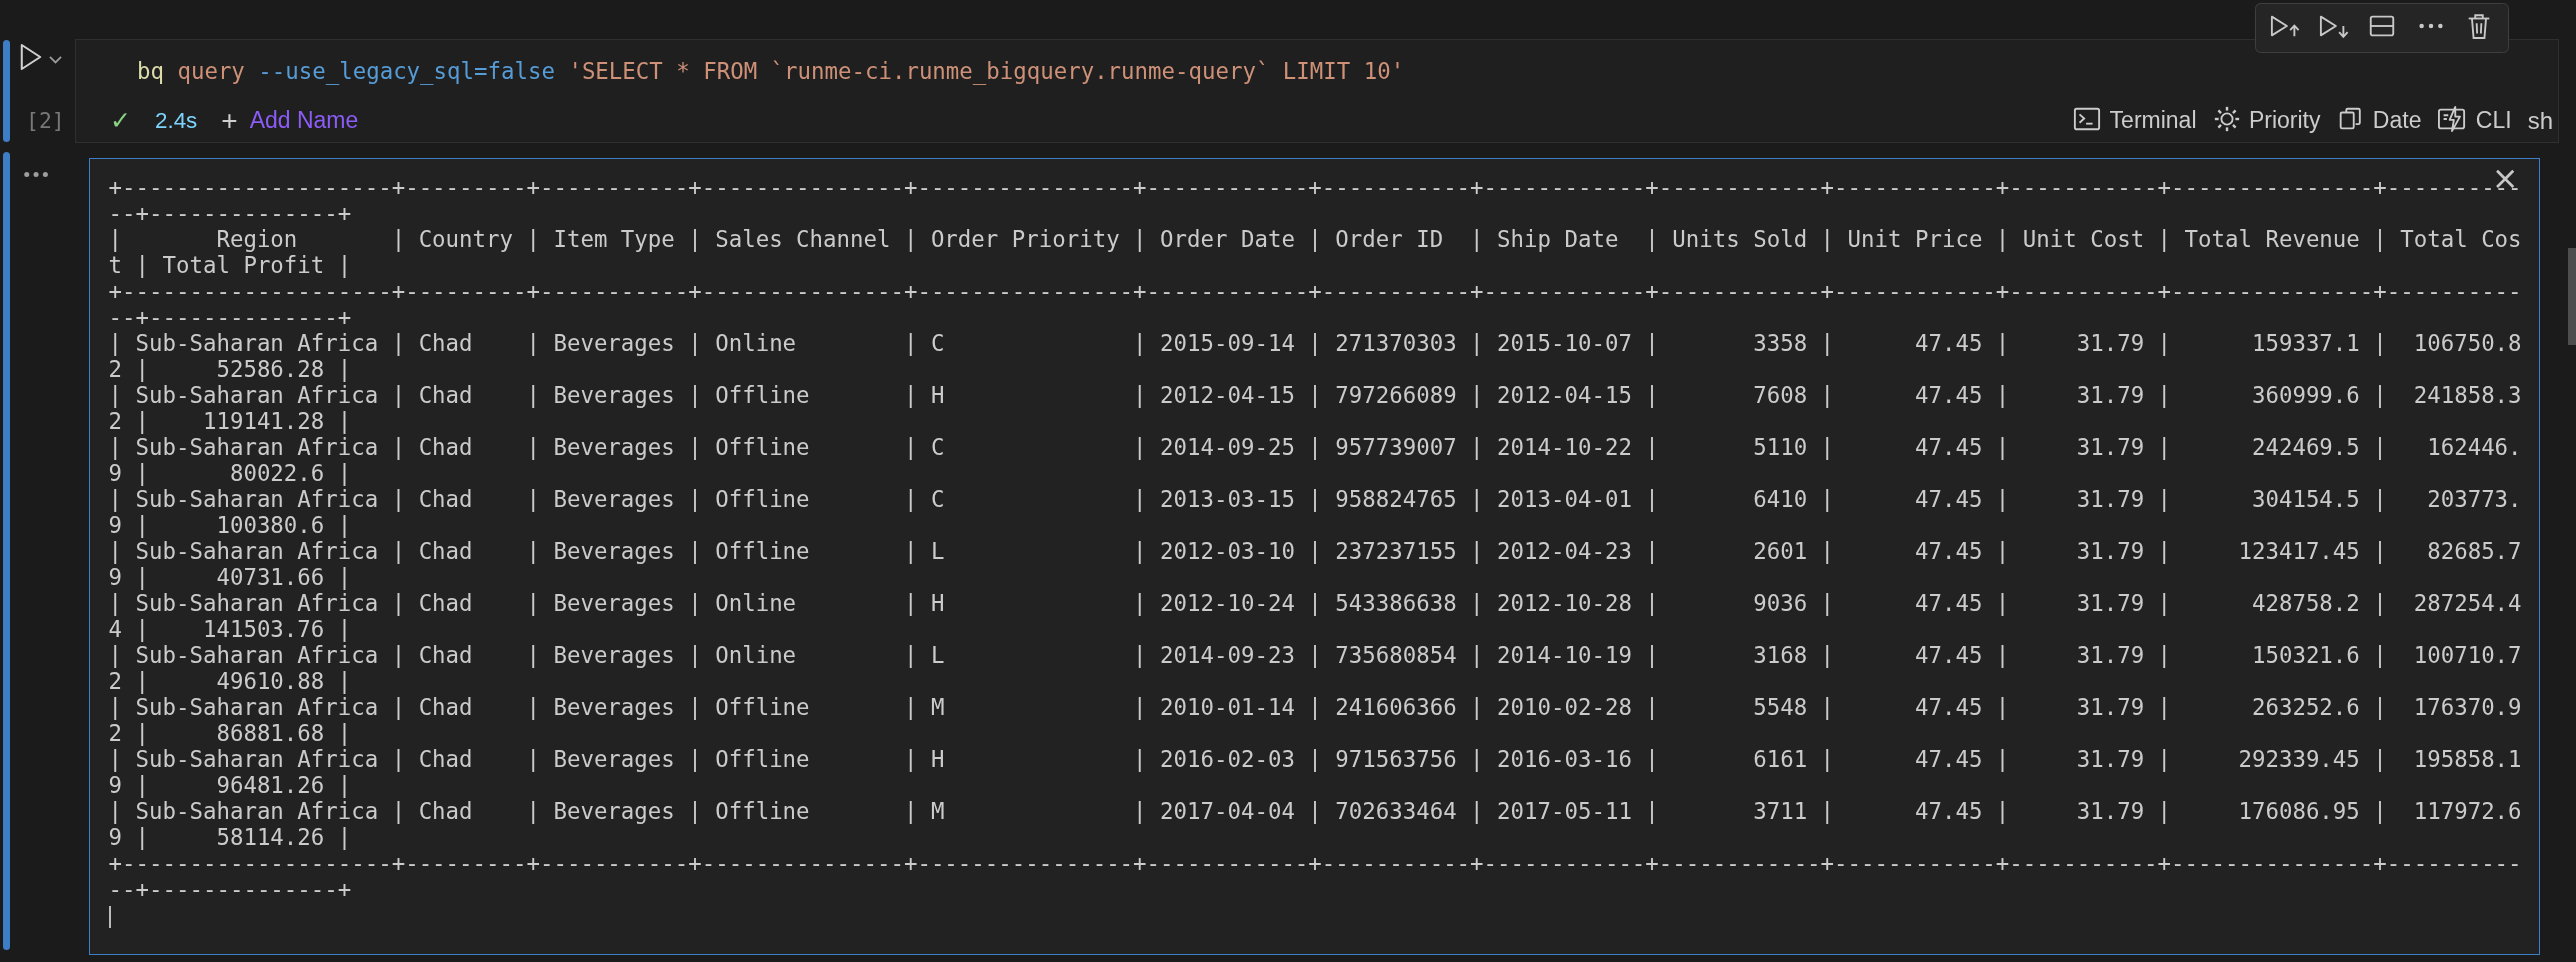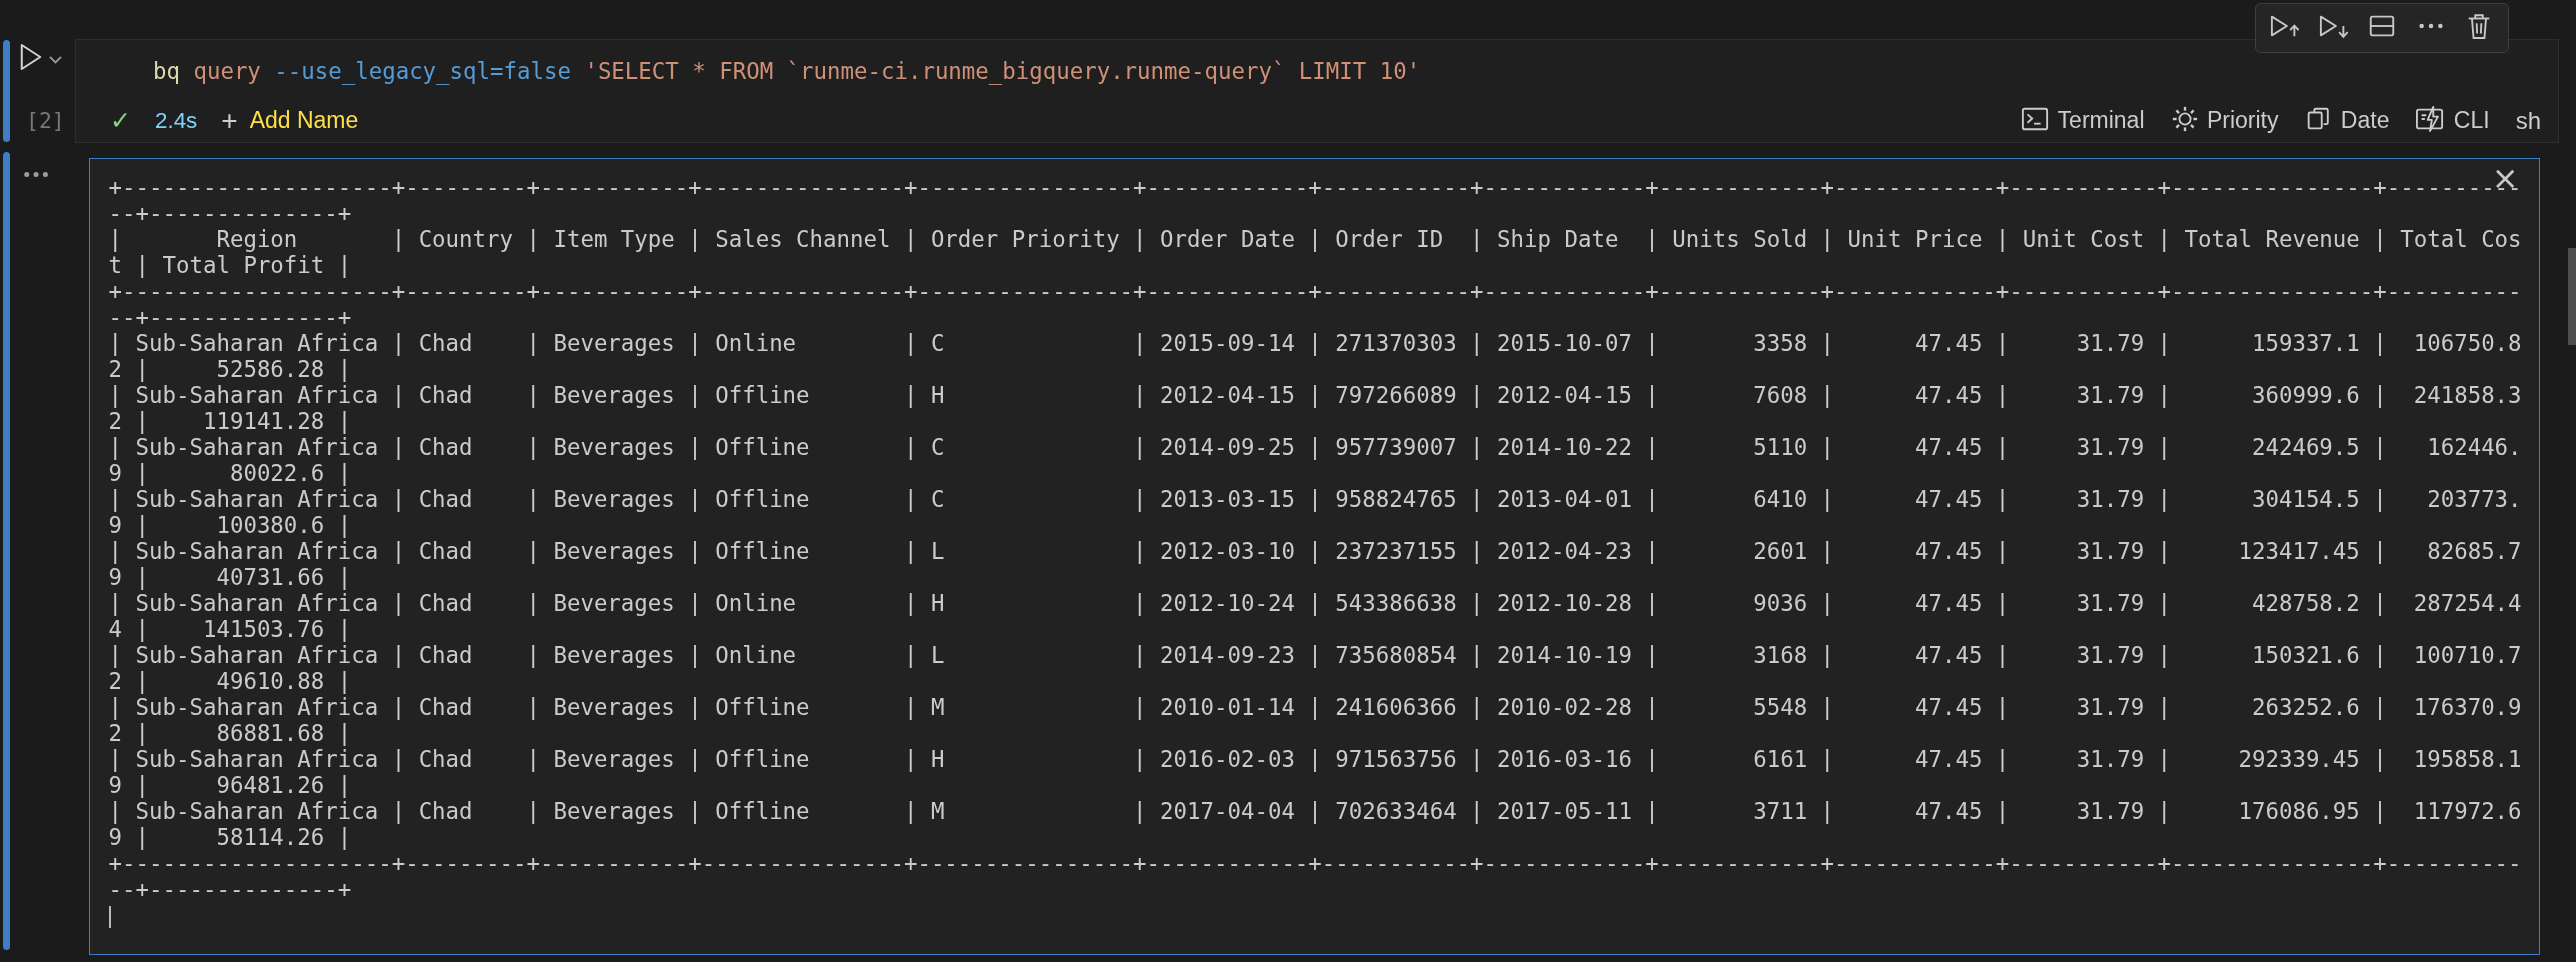--- a/index.html
+++ b/index.html
@@ -1,39 +1,39 @@
 <!DOCTYPE html>
 <html style="font-size:15px"><head>
 <meta charset="utf-8">
 <style>
   html,body{margin:0;padding:0;}
   body{
     width:2576px;height:963px;position:relative;overflow:hidden;
     background:#1b1b1b;font-family:"Liberation Sans",sans-serif;
   }
-  .mono{font-family:"DejaVu Sans Mono",monospace;margin-left:16px;}
+  .mono{font-family:"DejaVu Sans Mono",monospace;}
 
   
   .gutter-bar{position:absolute;left:2.8px;width:7.5px;border-radius:3.7px;background:#3e7ec6;}
   #bar-cell{top:40px;height:102px;}
   #bar-output{top:152px;height:798px;}
   #run-button{position:absolute;left:18.6px;top:41px;width:58px;height:35px;display:flex;align-items:center;gap:6.5px;cursor:pointer;}
   #execution-count{position:absolute;left:26px;top:108px;font-family:"DejaVu Sans Mono",monospace;font-size:21.4px;color:#787878;}
   #output-menu{position:absolute;left:23px;top:166px;width:30px;height:13px;cursor:pointer;}
 
   
   #cell-block{position:absolute;left:75px;top:39px;width:2484px;height:104px;background:#1f1f1f;border:0.9px solid #2f2f2f;box-sizing:border-box;}
   #command-line{position:absolute;left:61px;top:15px;font-family:"DejaVu Sans Mono",monospace;font-size:22.4px;line-height:32px;white-space:pre;}
   #status-left{position:absolute;left:34px;top:61px;height:39px;display:flex;align-items:center;gap:24px;}
   #success-check{font-size:25px;color:#89d185;line-height:25px;}
   #duration{font-size:22.4px;color:#7dd3fc;}
   #add-name-button{display:flex;align-items:center;gap:12px;cursor:pointer;}
   #add-name-button .plus{font-size:28px;color:#cfcfcf;line-height:28px;font-weight:300;}
-  #add-name-button .lbl{font-size:23px;color:#fde047;}
-  #status-right{position:absolute;right:17px;top:61px;height:39px;display:flex;align-items:center;gap:26px;}
+  #add-name-button .lbl{font-size:23px;color:#8b5cf6;}
+  #status-right{position:absolute;right:5px;top:61px;height:39px;display:flex;align-items:center;gap:16px;}
   .status-action{display:flex;align-items:center;gap:8.4px;cursor:pointer;}
   .status-action .lbl{font-size:23px;color:#cccccc;}
   #language-badge{font-size:24px;color:#cccccc;}
 
   
   #cell-toolbar{position:absolute;left:2255px;top:2.8px;width:254px;height:50px;background:#252526;border:0.9px solid #3f3f3f;border-radius:5.6px;display:flex;align-items:center;justify-content:space-evenly;box-sizing:border-box;}
   .tb-btn{width:39px;height:39px;display:flex;align-items:center;justify-content:center;cursor:pointer;border-radius:4.7px;}
 
   
   #output-box{position:absolute;left:89px;top:158px;width:2451px;height:797px;box-sizing:border-box;background:#222222;border:1.9px solid #3e7ec6;}

